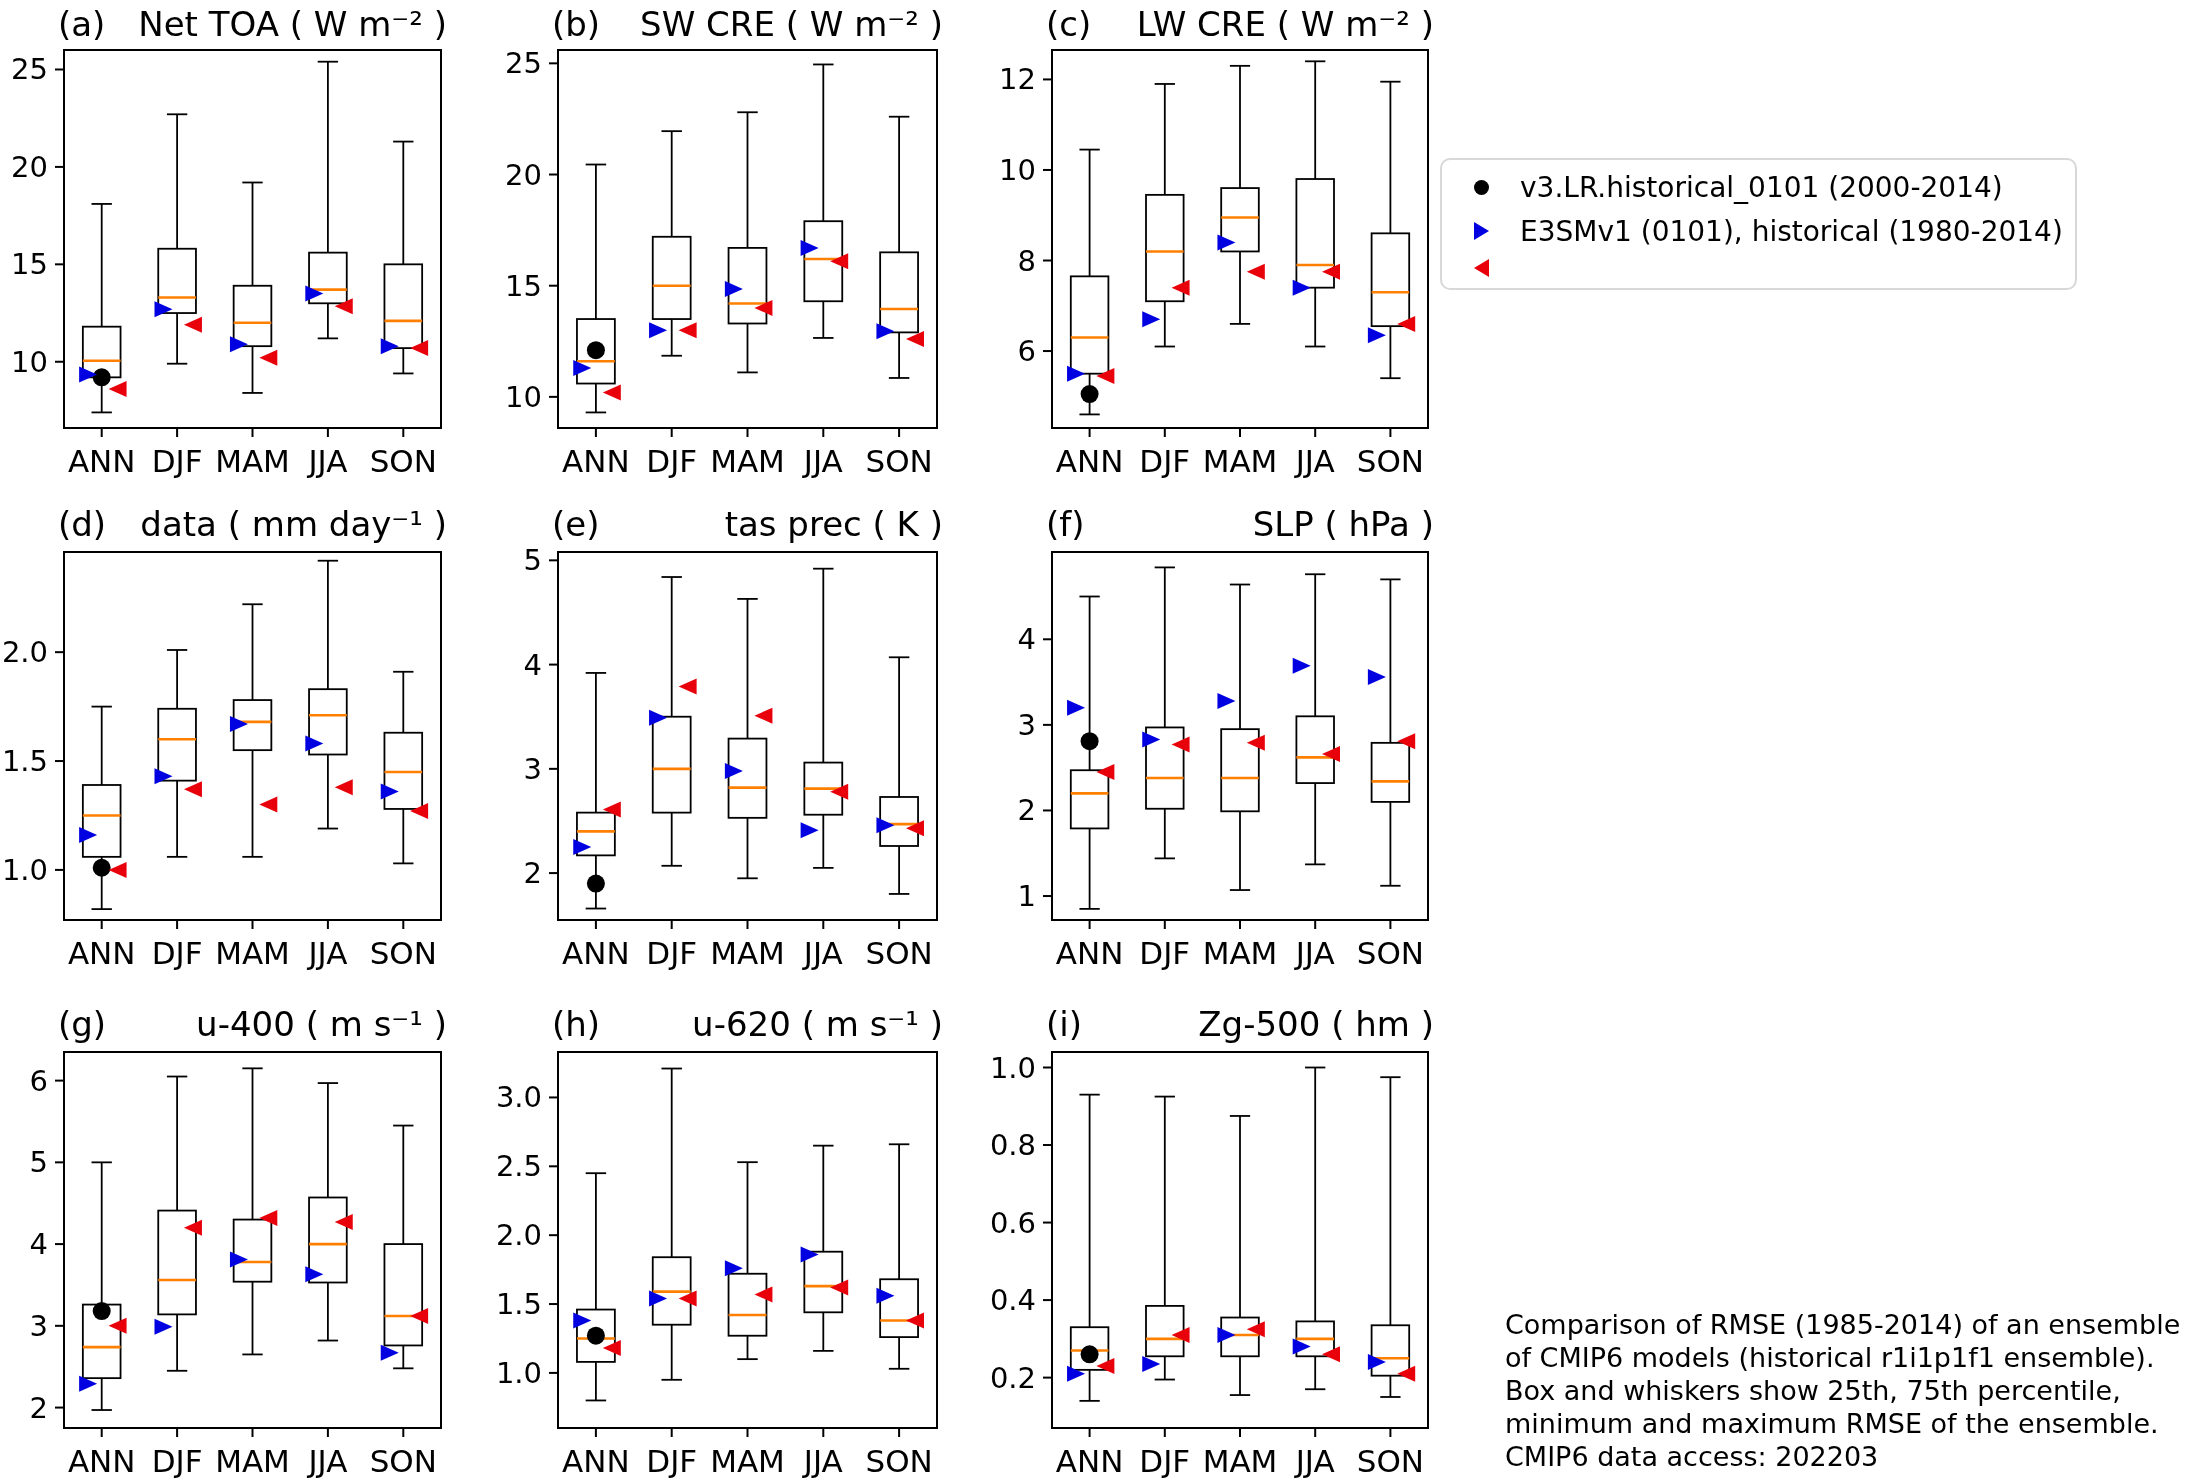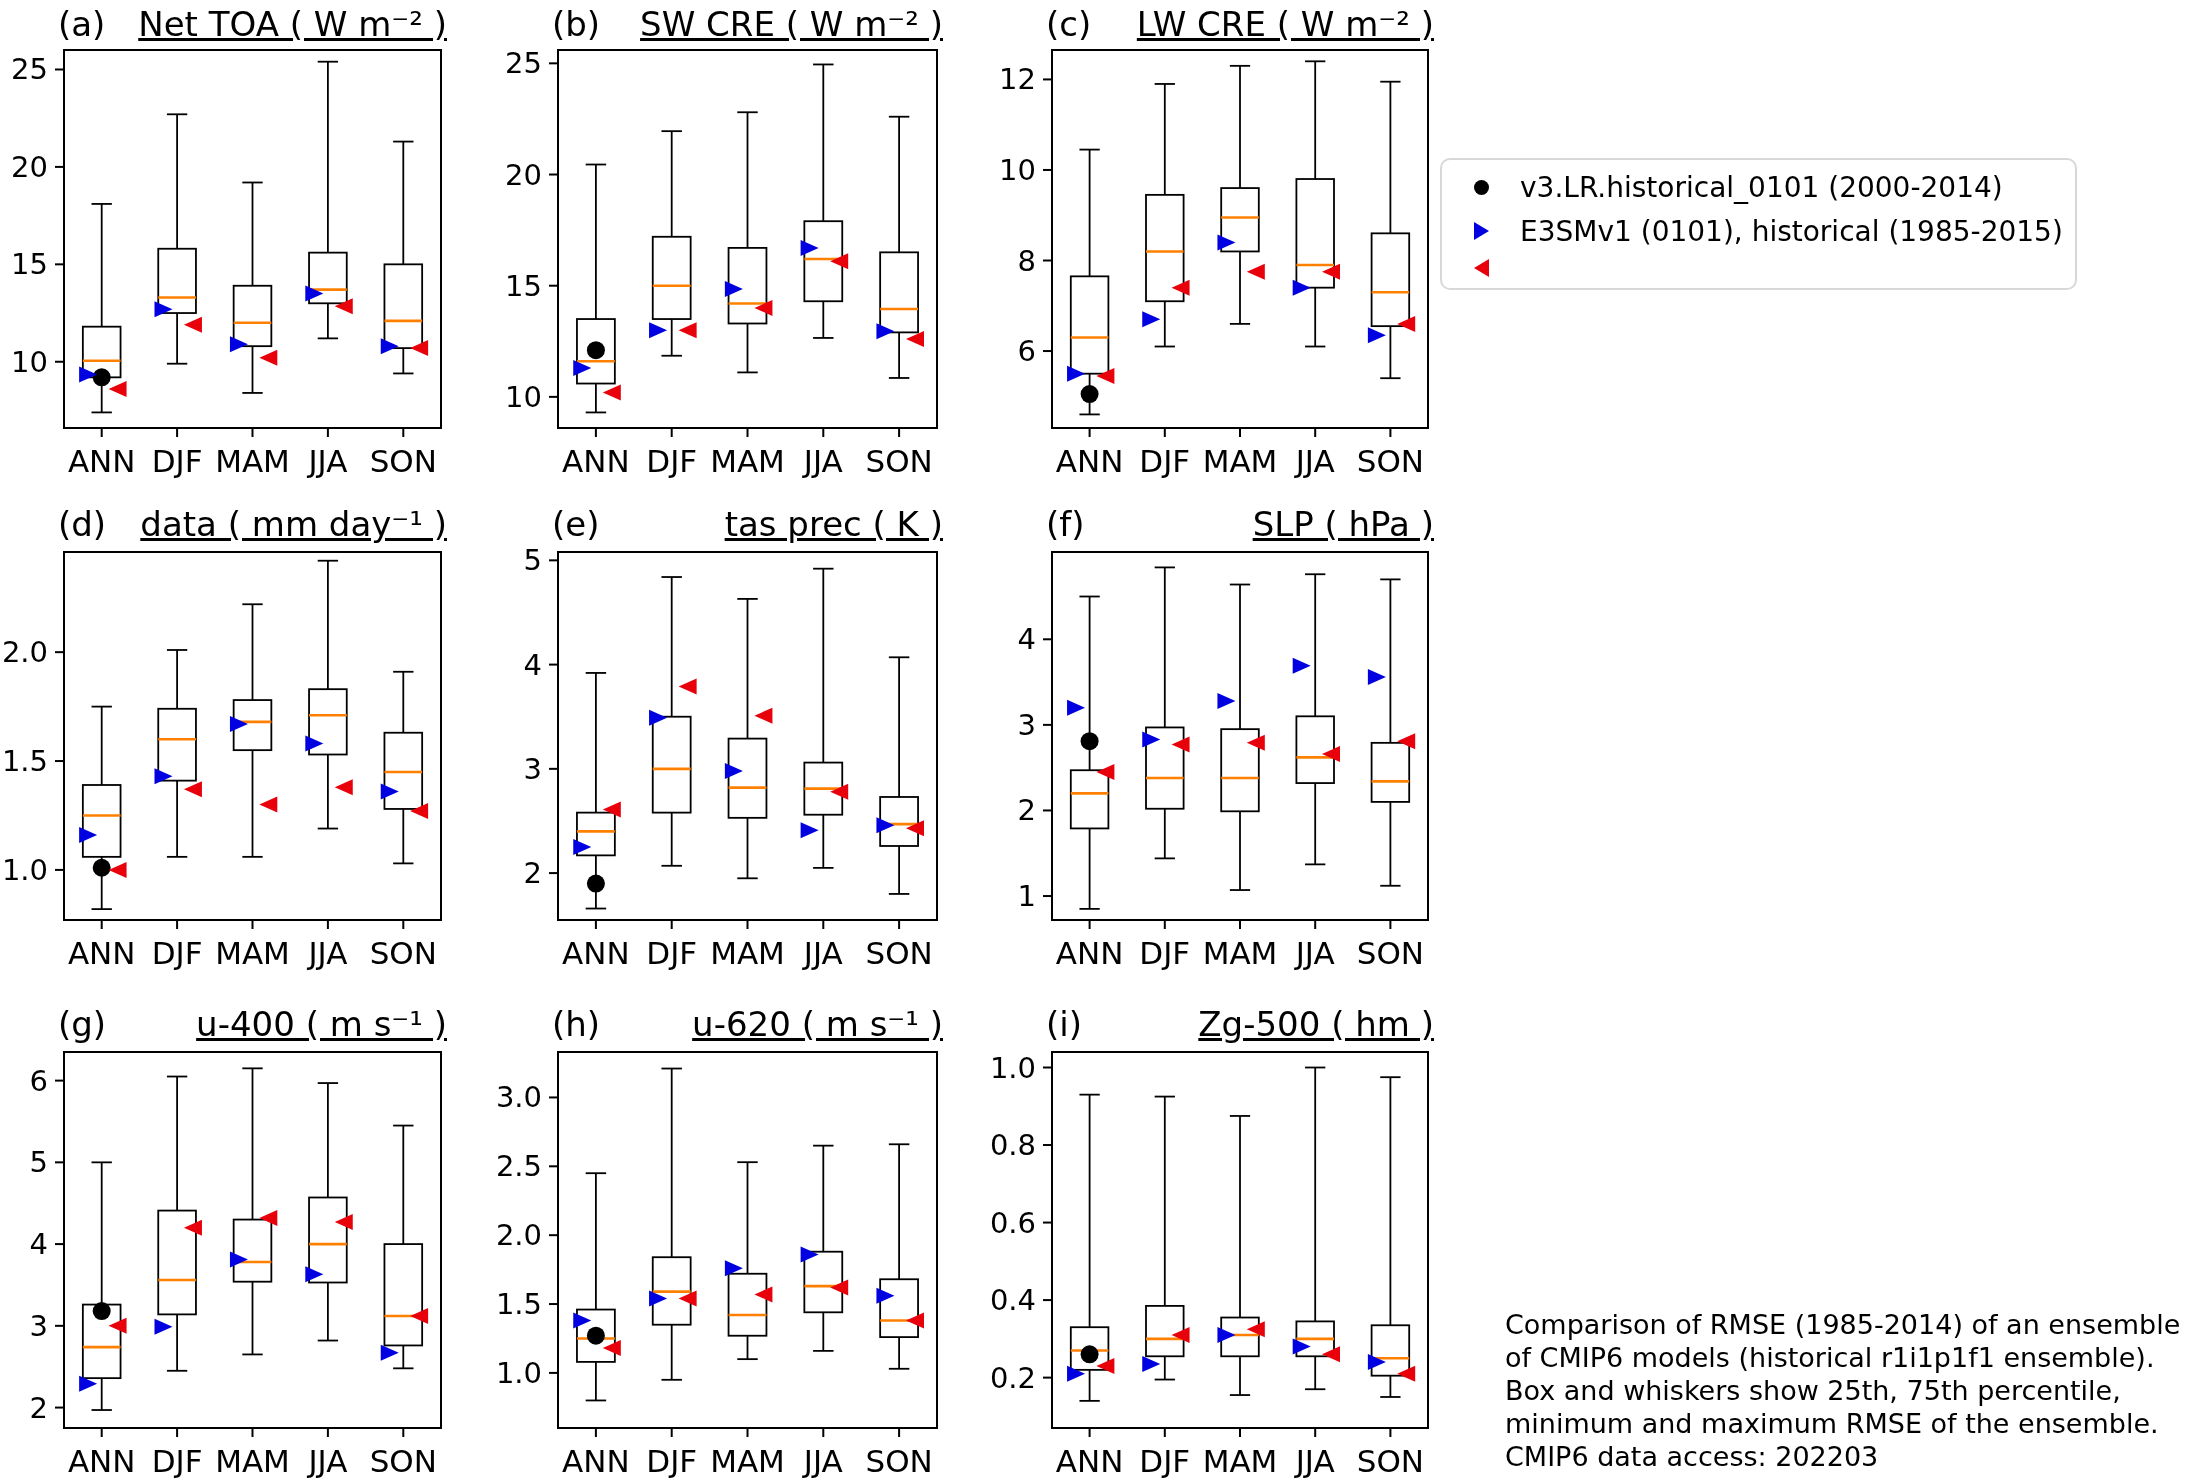--- a/index.html
+++ b/index.html
@@ -28,21 +28,21 @@
     position: absolute;
     display: flex;
     justify-content: space-between;
     align-items: baseline;
     font-size: 34px;
     color: #000000;
     white-space: nowrap;
     line-height: 1.1;
   }
   .pt-label { text-align: left; }
-  .pt-text  { text-align: right; text-decoration: underline; }
+  .pt-text  { text-align: right; }
   #legend {
     position: absolute;
     left: 1440px;
     top: 158px;
     width: 637px;
     height: 132px;
     box-sizing: border-box;
     background: #ffffff;
     border: 2px solid #d8d8d8;
     border-radius: 10px;
@@ -798,21 +798,21 @@
     <div class="legend-row">
       <span class="lg-marker-cell">
         <span class="lg-dot"></span>
       </span>
       <span class="lg-label">v3.LR.historical_0101 (2000-2014)</span>
     </div>
     <div class="legend-row">
       <span class="lg-marker-cell">
         <span class="lg-tri-right"></span>
       </span>
-      <span class="lg-label">E3SMv1 (0101), historical (1985-2015)</span>
+      <span class="lg-label">E3SMv1 (0101), historical (1980-2014)</span>
     </div>
     <div class="legend-row">
       <span class="lg-marker-cell">
         <span class="lg-tri-left"></span>
       </span>
     </div>
   </div>
 
   <div id="caption">Comparison of RMSE (1985-2014) of an ensemble
 of CMIP6 models (historical r1i1p1f1 ensemble).

